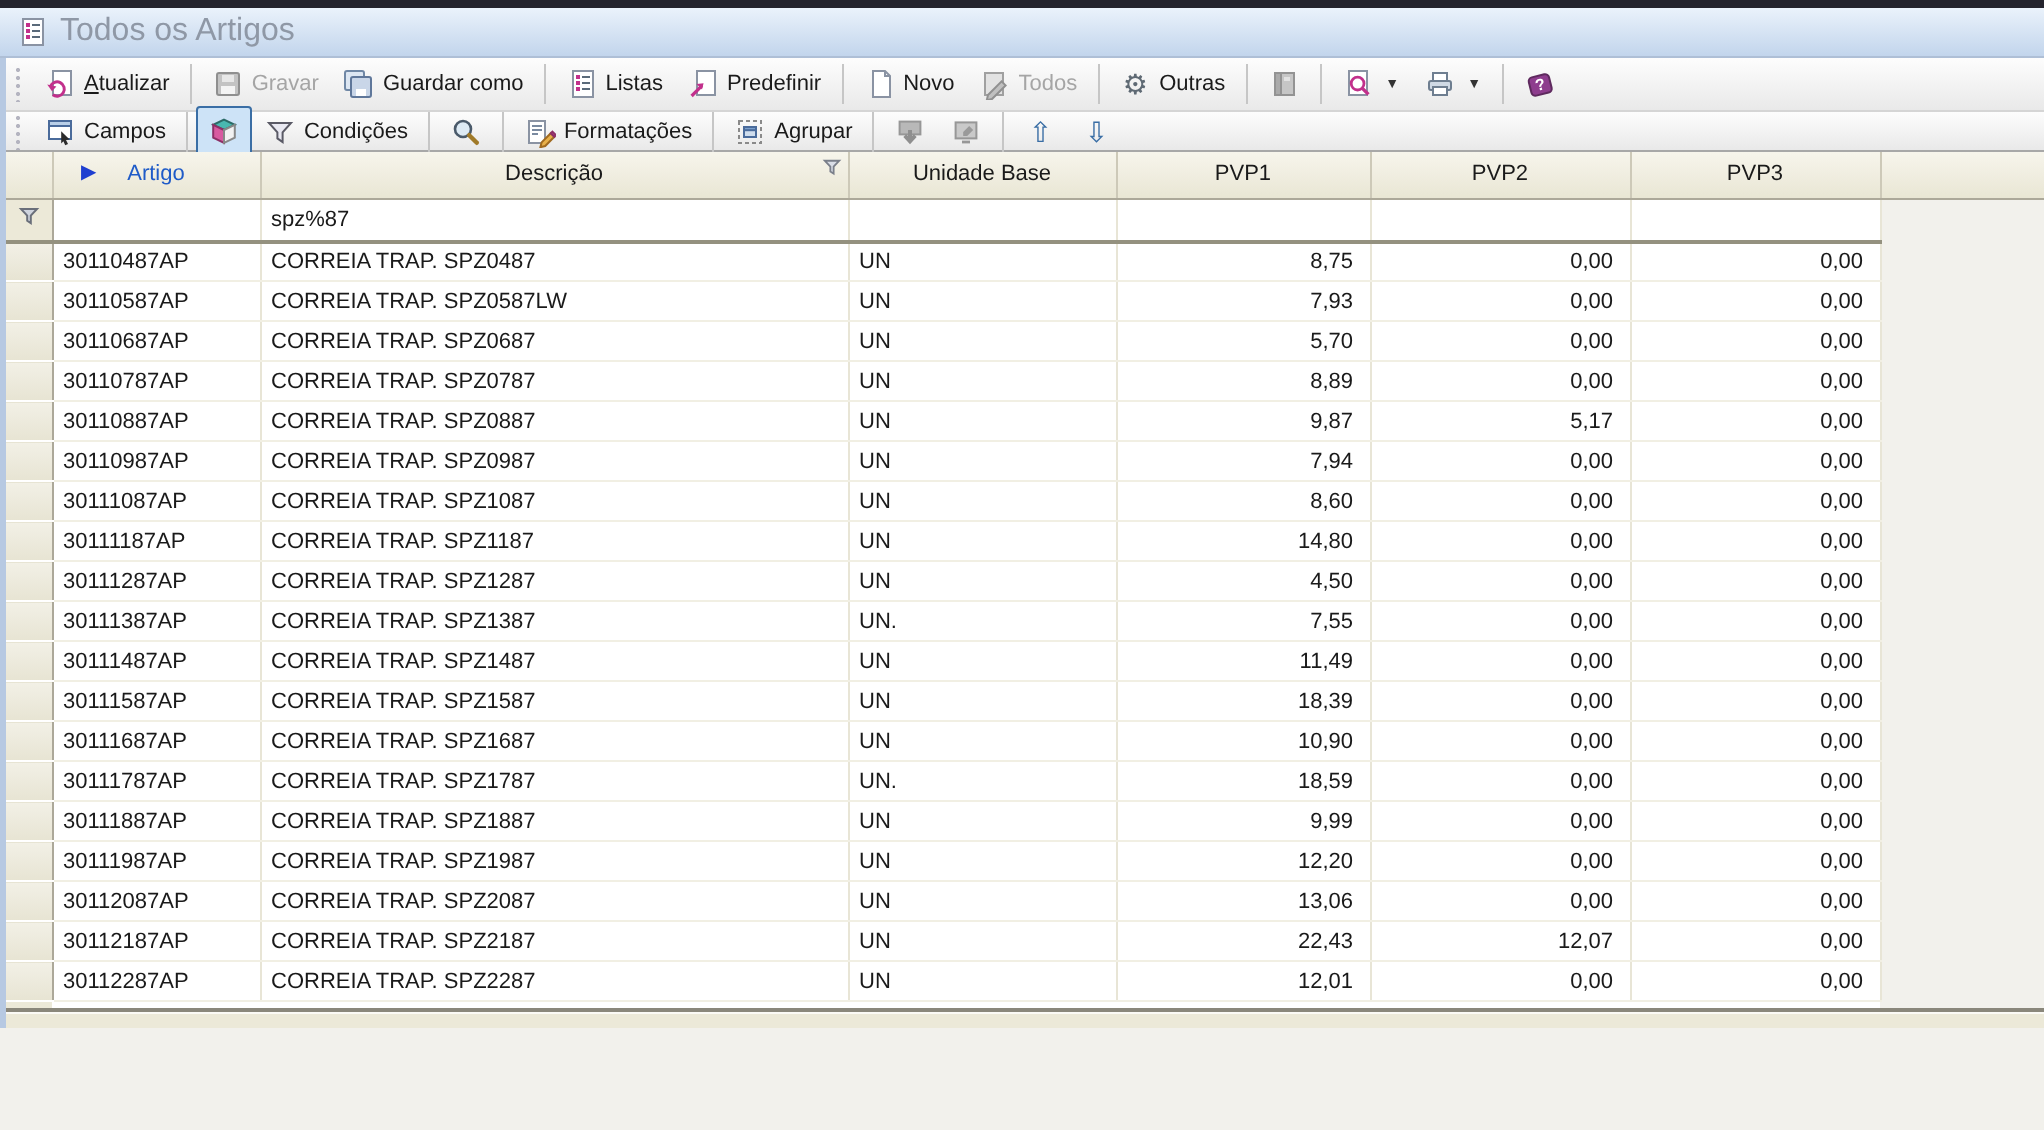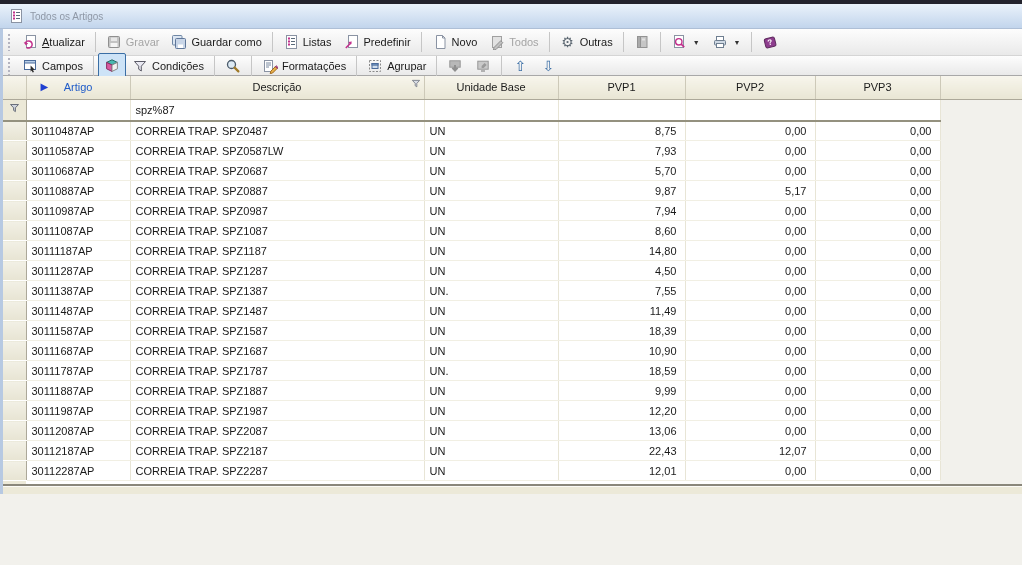--- a/index.html
+++ b/index.html
@@ -12,21 +12,21 @@
     position: relative;
   }
   .top-strip { height: 4px; background: #23232d; }
   .title-bar {
     height: 25px;
     background: linear-gradient(#eaf2fb, #c2d5ec);
     display: flex; align-items: center; gap: 6px;
     padding-left: 8px;
     border-bottom: 1px solid #aebfd6;
   }
-  .title-bar .title-text { color: #8f98a6; font-size: 10px; }
+  .title-bar .title-text { color: #8f98a6; font-size: 16px; }
   .win-lower { border-left: 3px solid #b7c9e2; }
 
   
   .toolbar {
     height: 27px;
     background: linear-gradient(#fdfdfd, #e9e9e9);
     border-bottom: 1px solid #d5d5d5;
     display: flex; align-items: center;
     padding: 0 3px;
   }
@@ -455,20 +455,30 @@
         <td>30110687AP</td>
         <td>CORREIA TRAP. SPZ0687</td>
         <td>UN</td>
         <td class="num">5,70</td>
         <td class="num">0,00</td>
         <td class="num">0,00</td>
         <td class="void"></td>
       </tr>
           <tr>
         <td class="ind"></td>
+        <td>30110787AP</td>
+        <td>CORREIA TRAP. SPZ0787</td>
+        <td>UN</td>
+        <td class="num">8,89</td>
+        <td class="num">0,00</td>
+        <td class="num">0,00</td>
+        <td class="void"></td>
+      </tr>
+          <tr>
+        <td class="ind"></td>
         <td>30110887AP</td>
         <td>CORREIA TRAP. SPZ0887</td>
         <td>UN</td>
         <td class="num">9,87</td>
         <td class="num">5,17</td>
         <td class="num">0,00</td>
         <td class="void"></td>
       </tr>
           <tr>
         <td class="ind"></td>

